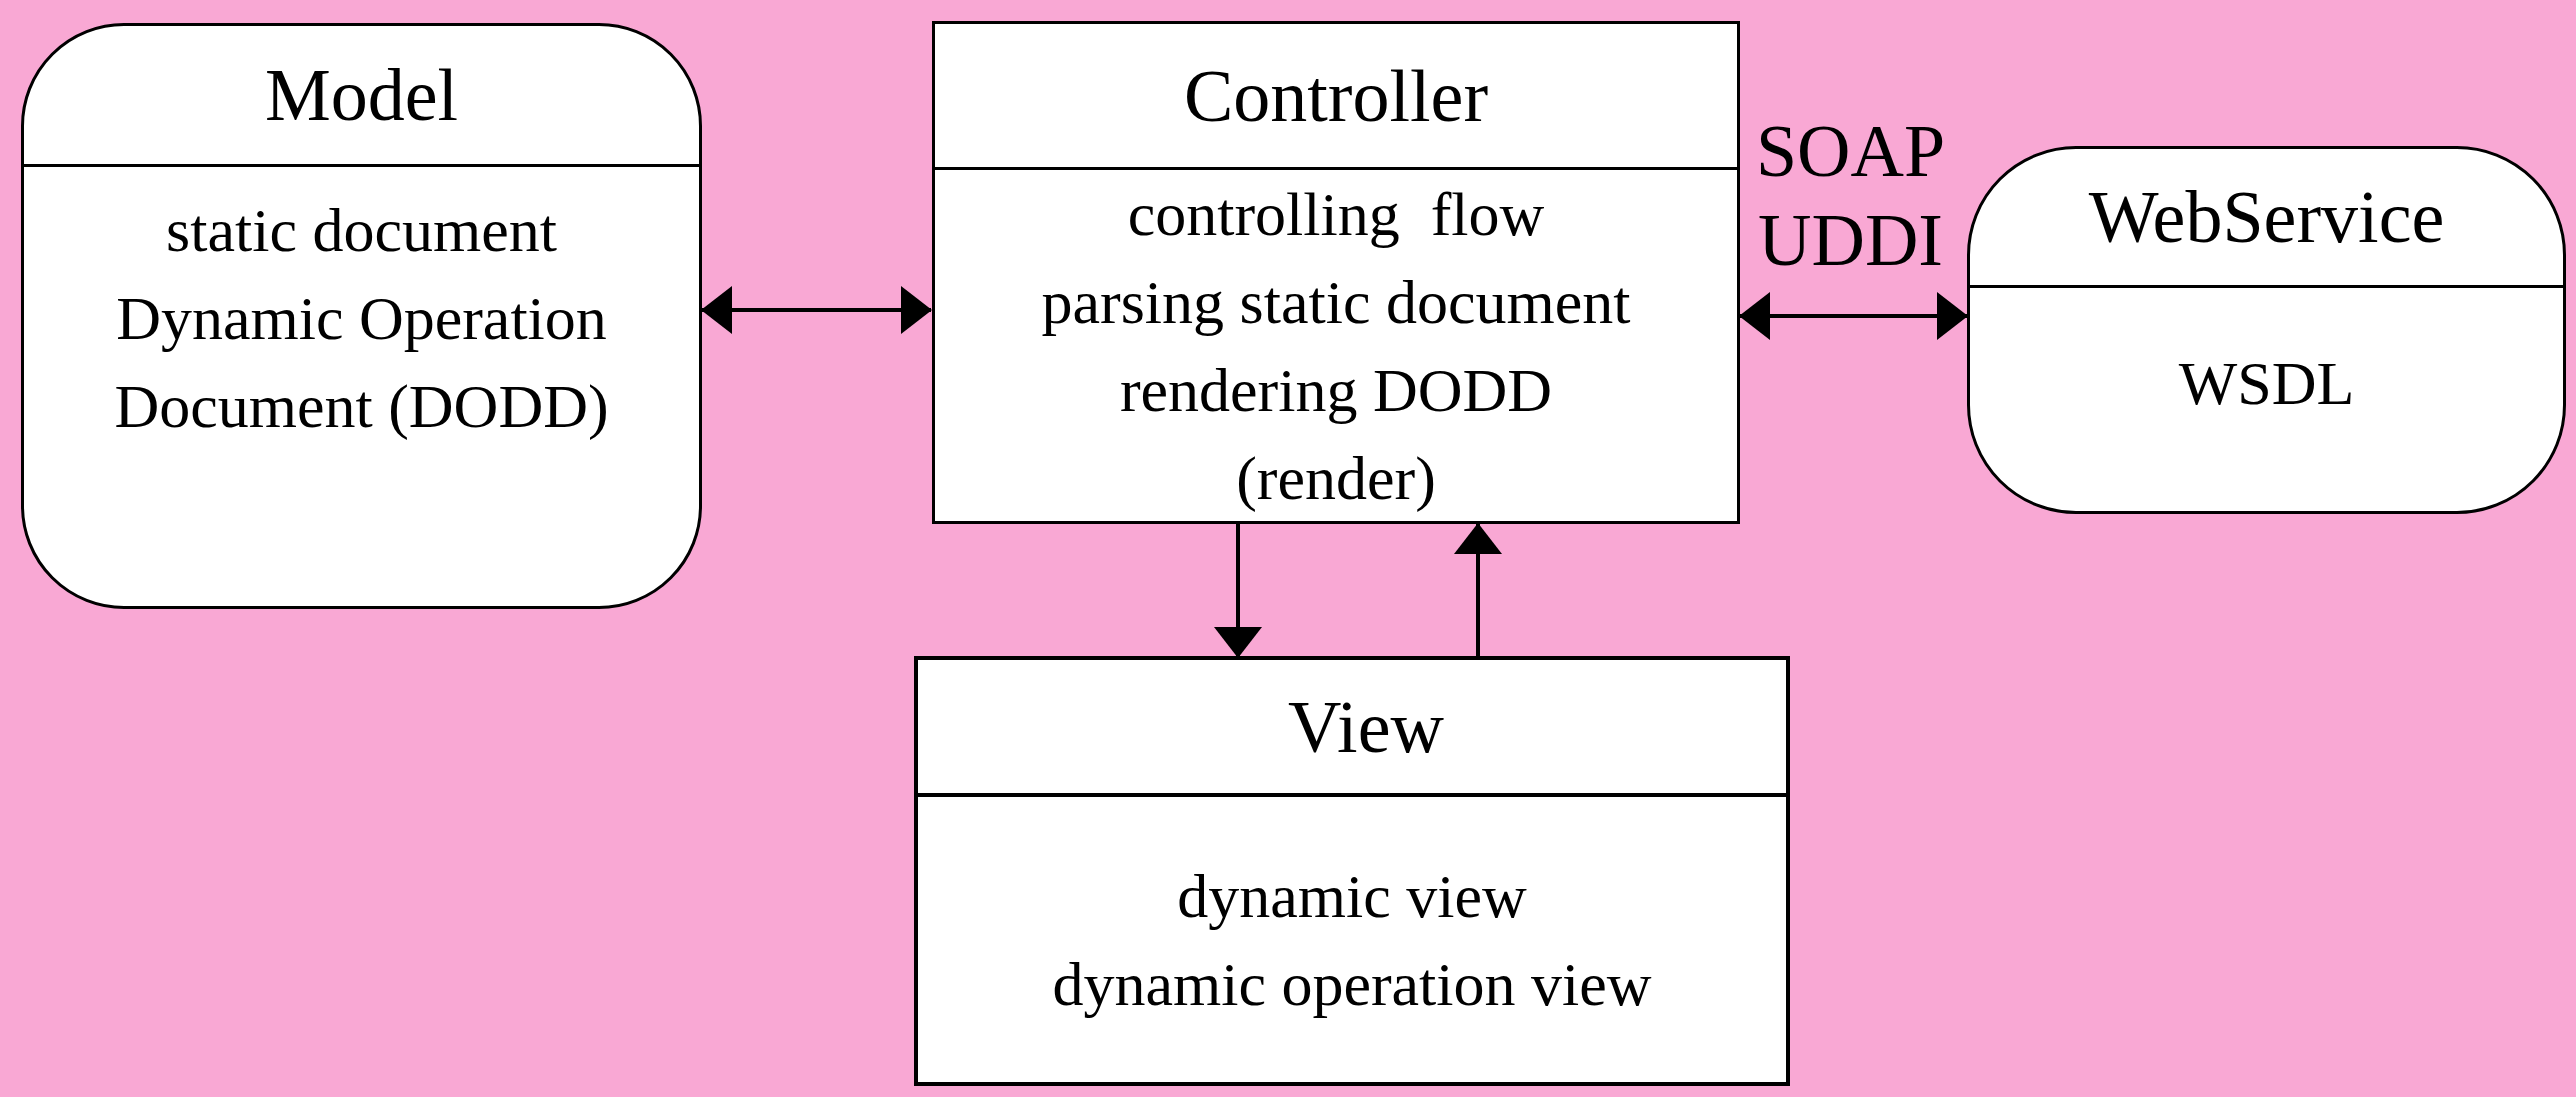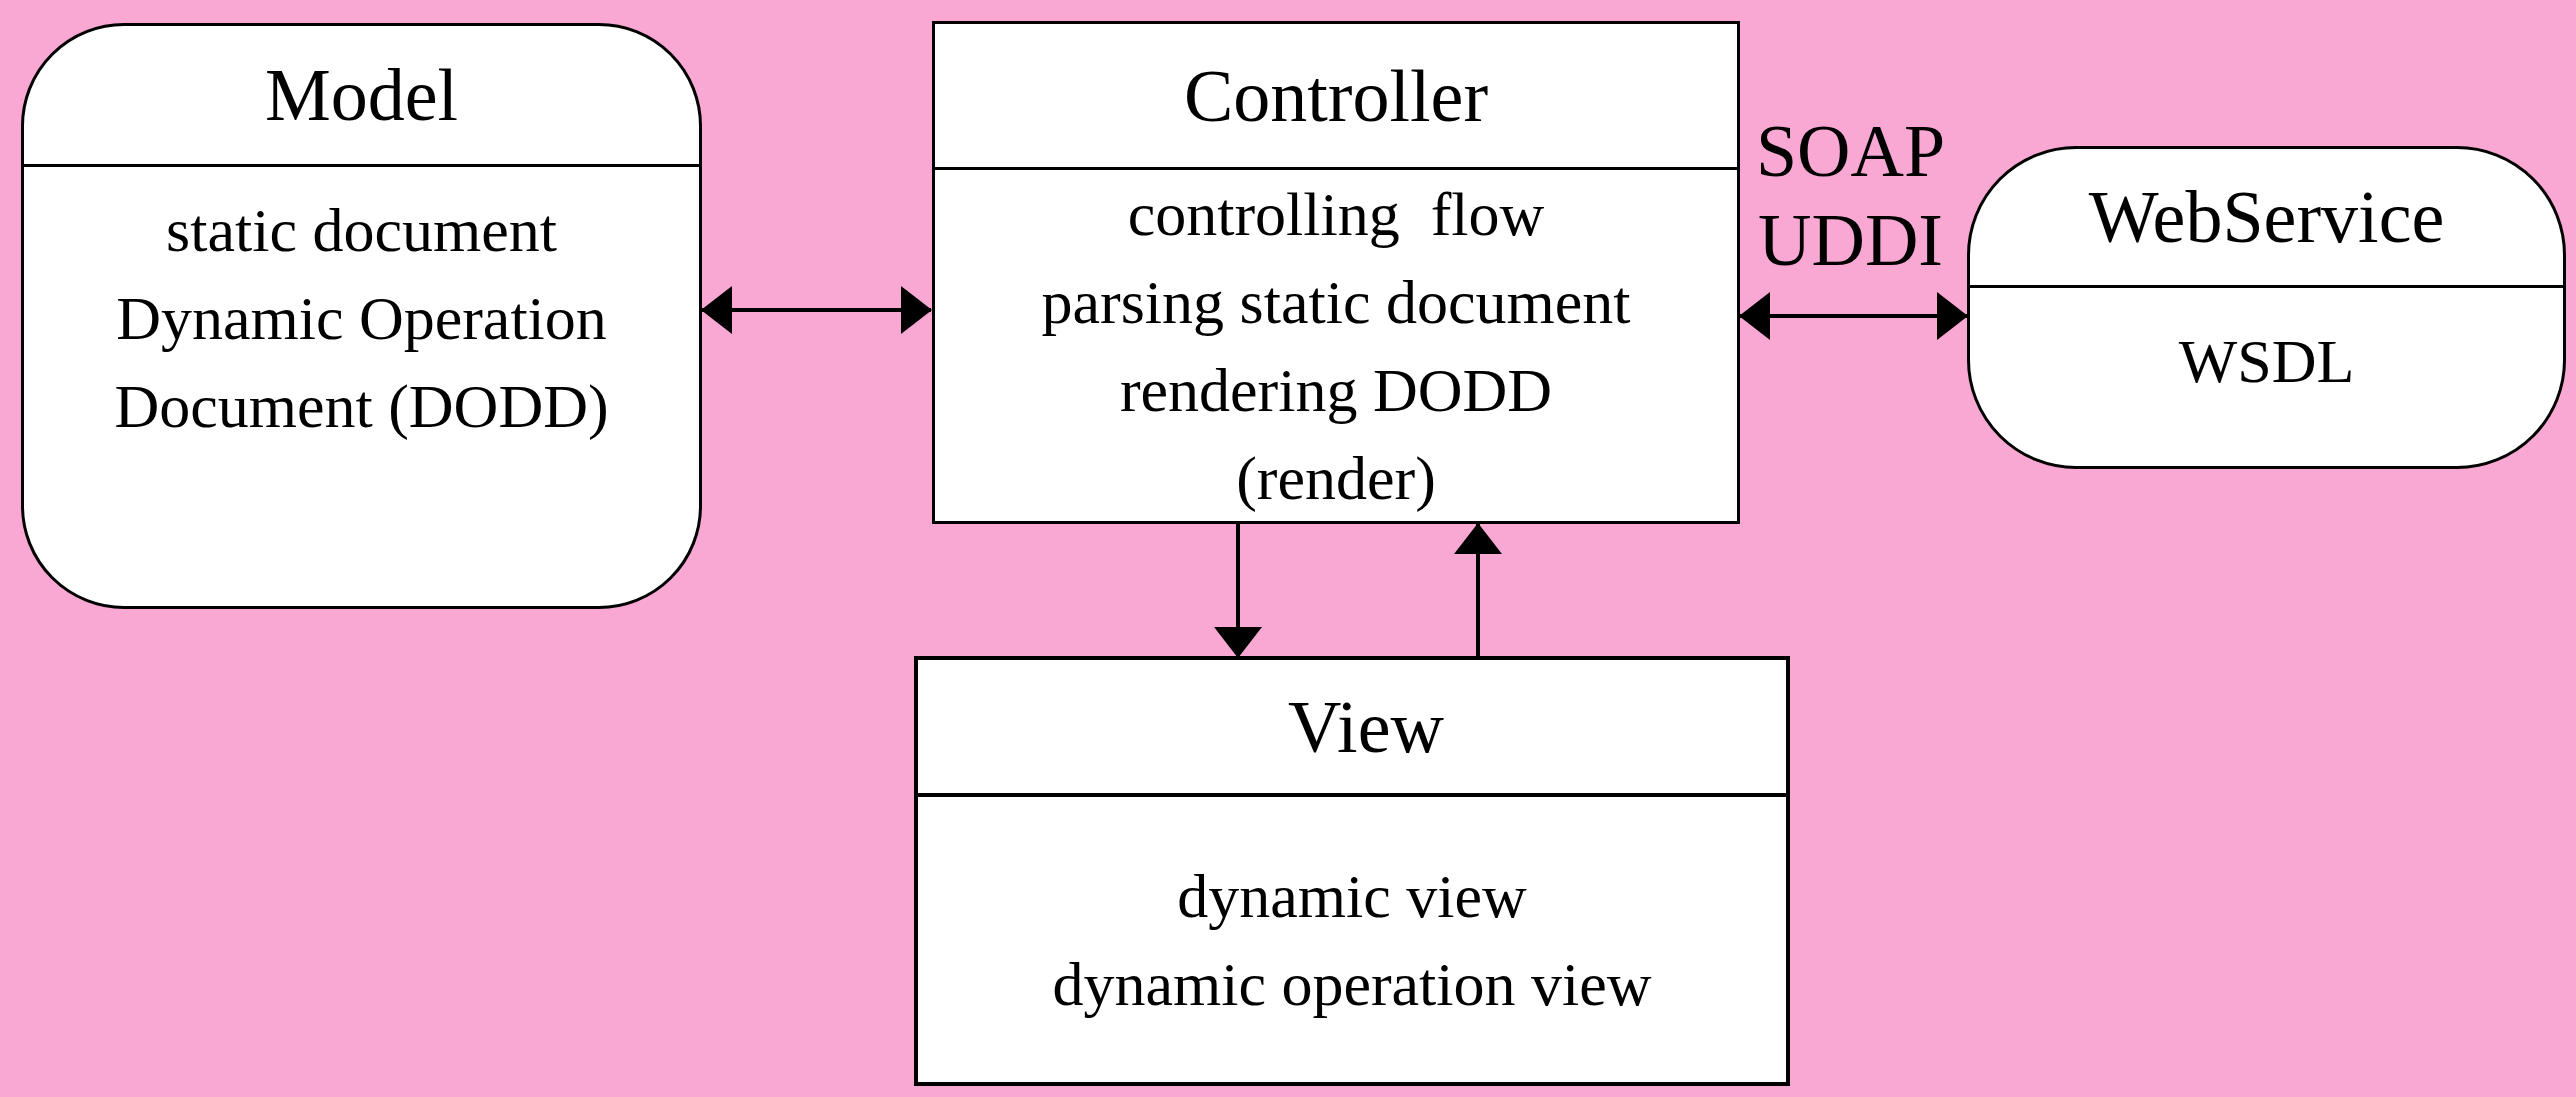--- a/index.html
+++ b/index.html
@@ -50,21 +50,21 @@
   }
   
   .model-box       { left: 21px;   top: 23px;  width: 681px; height: 586px; border-radius: 103px; }
   .model-box .box-title { height: 138px; }
   .model-box .box-body  { padding-top: 19.3px; justify-content: flex-start; }
 
   .controller-box  { left: 932px; top: 21px;  width: 808px; height: 503px; }
   .controller-box .box-title { height: 143px; text-align: center; }
   .controller-box .box-body  { justify-content: center; font-family: Liberation Serif, serif; }
 
-  .webservice-box  { left: 1967px; top: 146px; width: 599px; height: 323px; border-radius: 109px; }
+  .webservice-box  { left: 1967px; top: 146px; width: 599px; height: 368px; border-radius: 109px; }
   .webservice-box .box-title { height: 136px; }
   .webservice-box .box-body  { justify-content: center; padding-bottom: 33px; }
 
   .view-box        { left: 914px;  top: 656px; width: 876px; height: 430px; }
   .view-box .box-title { height: 133px; }
   .view-box .box-body  { justify-content: center; }
 
   
   .protocol-labels {
     position: absolute;

